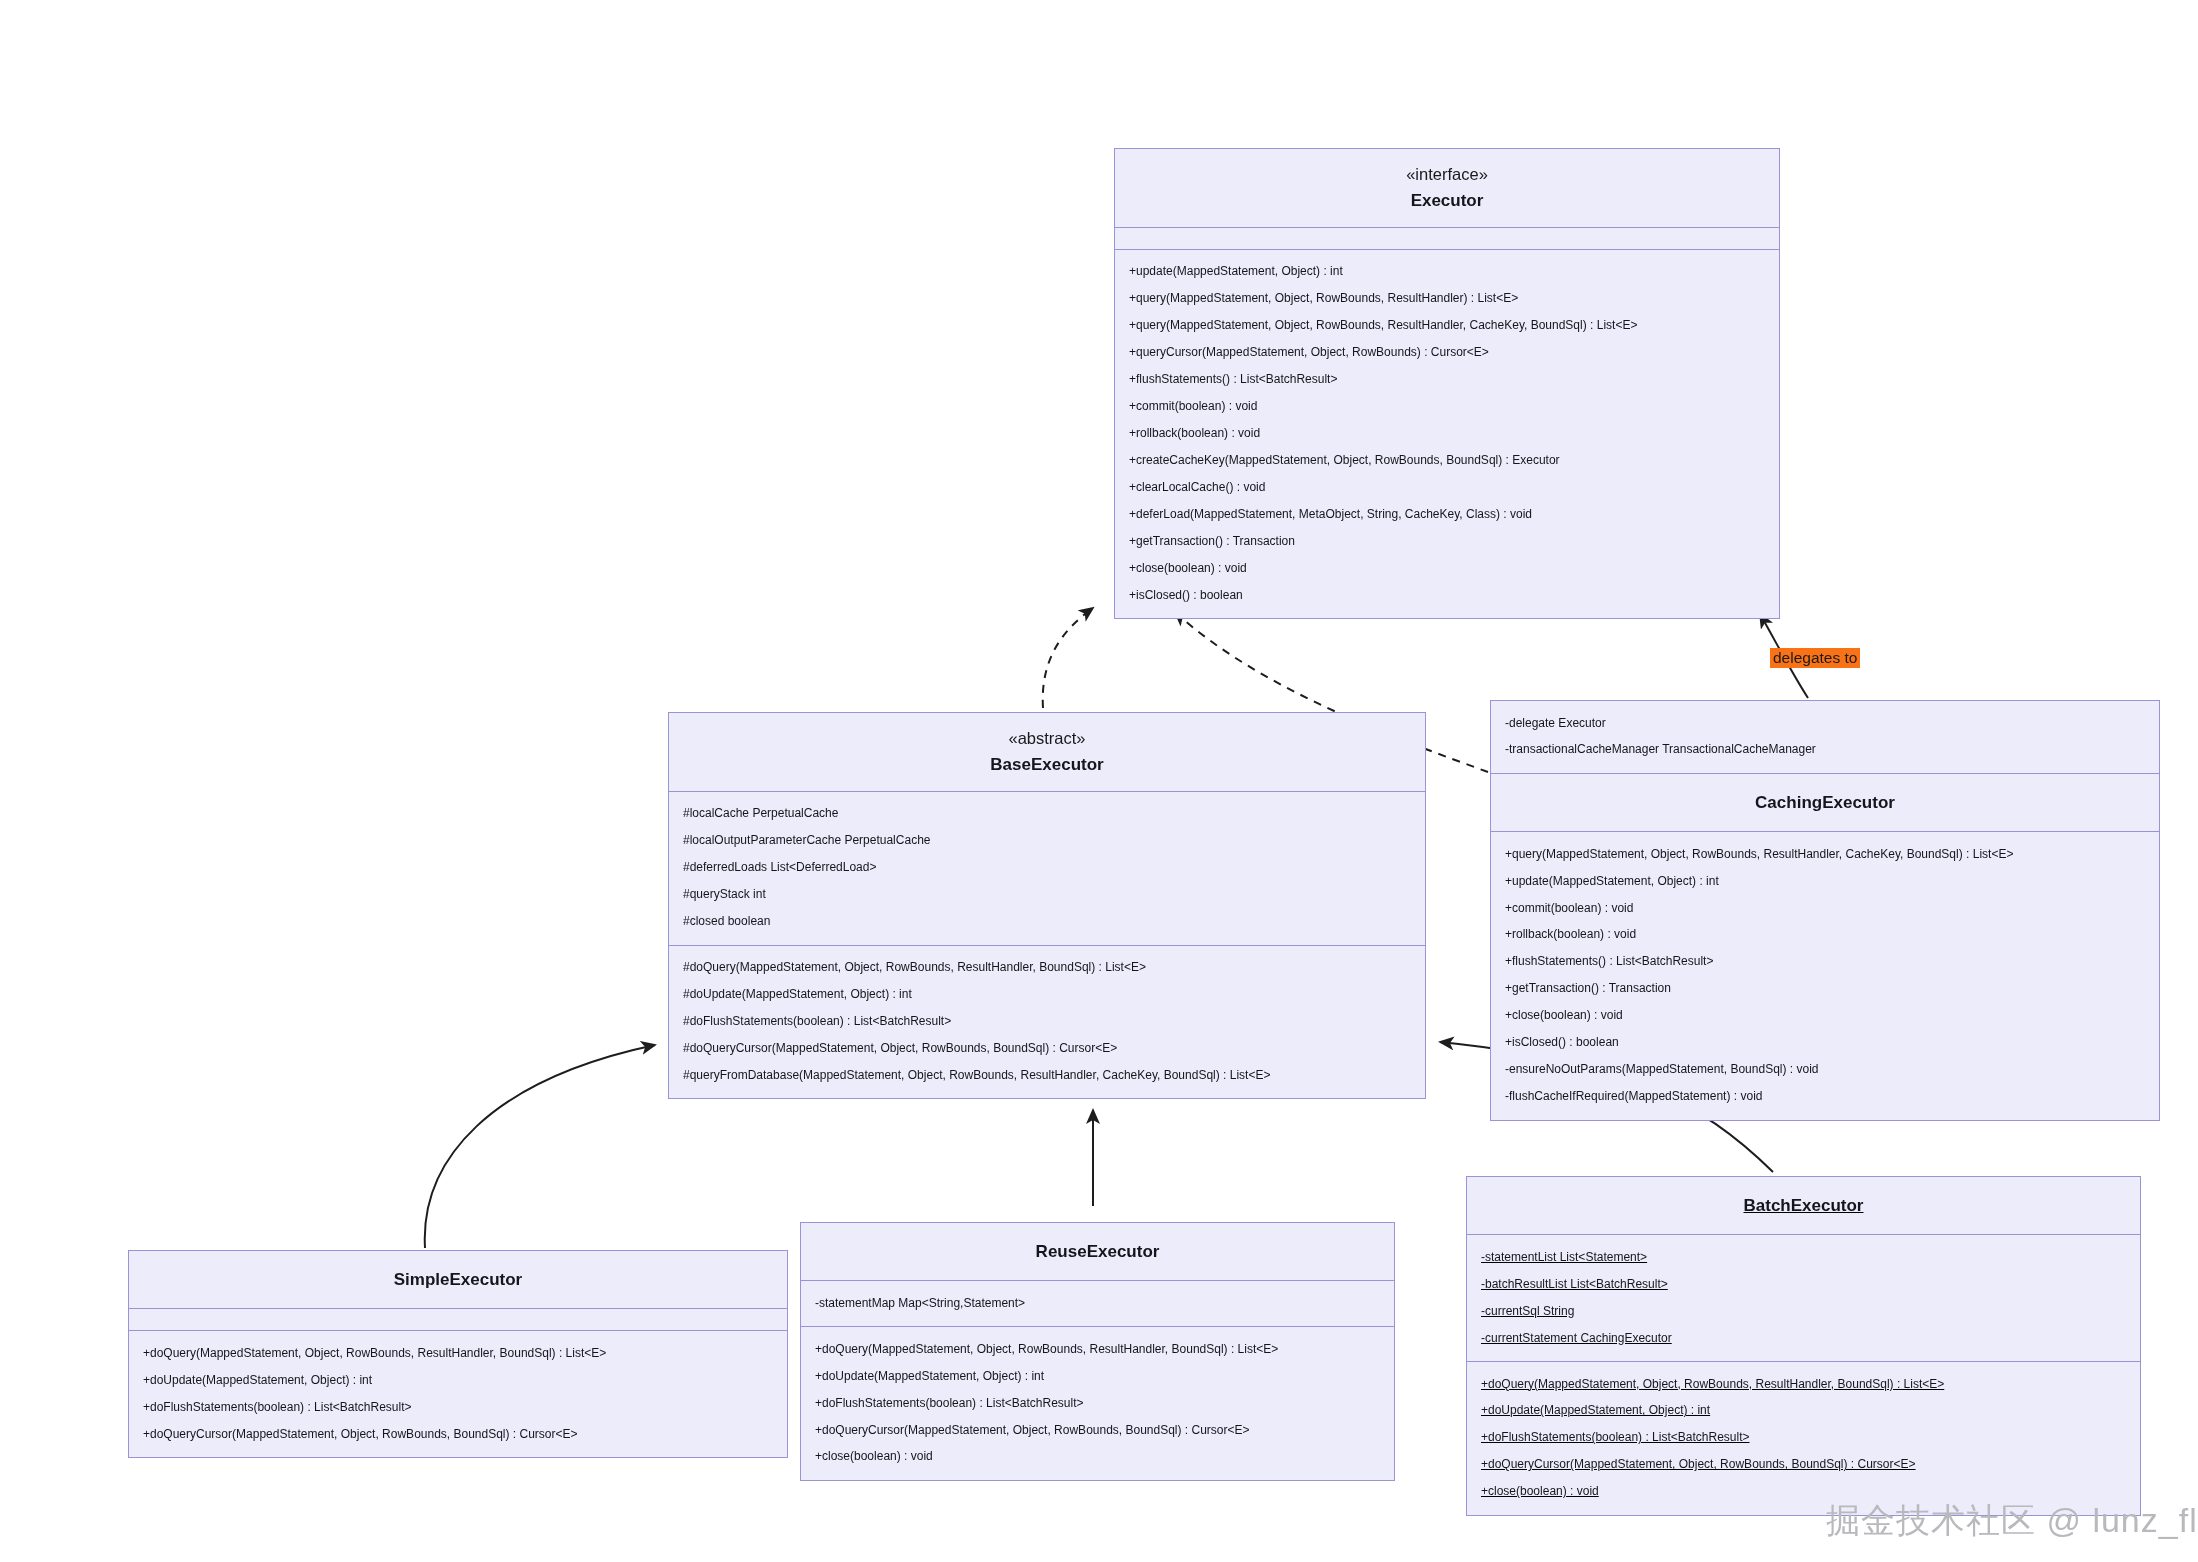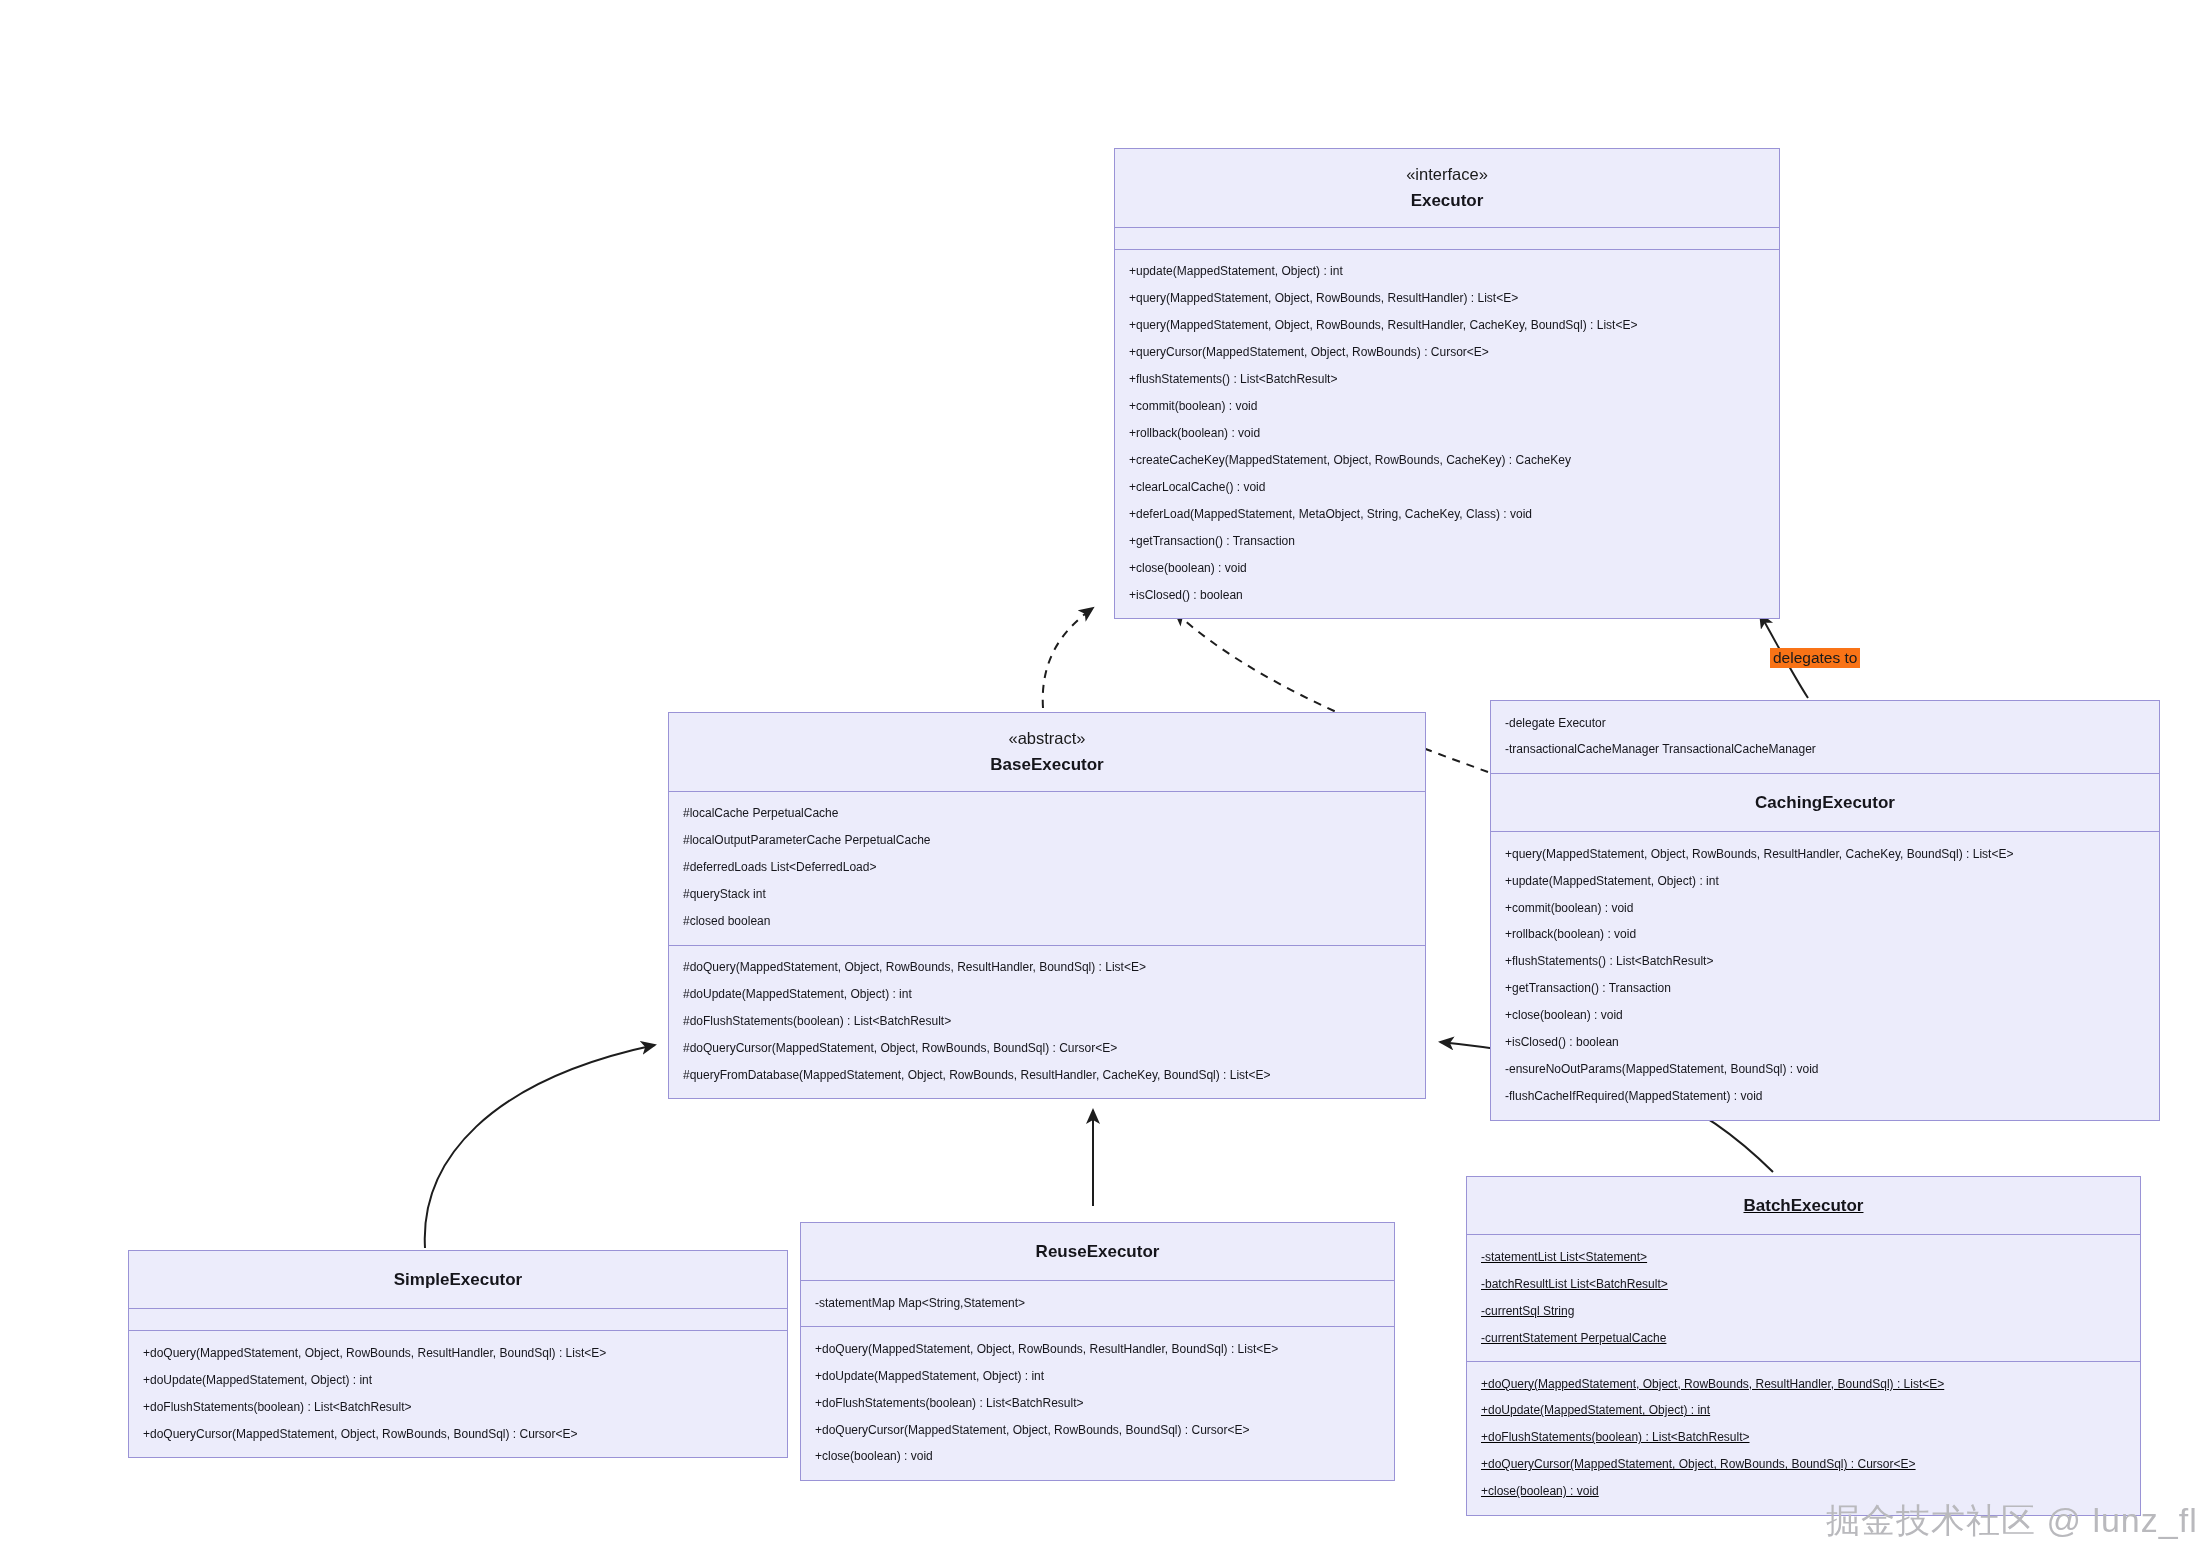--- a/index.html
+++ b/index.html
@@ -122,21 +122,21 @@
     </div>
     <div class="compartment empty"></div>
     <div class="compartment">
       <div class="member">+update(MappedStatement, Object) : int</div>
       <div class="member">+query(MappedStatement, Object, RowBounds, ResultHandler) : List&lt;E&gt;</div>
       <div class="member">+query(MappedStatement, Object, RowBounds, ResultHandler, CacheKey, BoundSql) : List&lt;E&gt;</div>
       <div class="member">+queryCursor(MappedStatement, Object, RowBounds) : Cursor&lt;E&gt;</div>
       <div class="member">+flushStatements() : List&lt;BatchResult&gt;</div>
       <div class="member">+commit(boolean) : void</div>
       <div class="member">+rollback(boolean) : void</div>
-      <div class="member">+createCacheKey(MappedStatement, Object, RowBounds, CacheKey) : CacheKey</div>
+      <div class="member">+createCacheKey(MappedStatement, Object, RowBounds, BoundSql) : Executor</div>
       <div class="member">+clearLocalCache() : void</div>
       <div class="member">+deferLoad(MappedStatement, MetaObject, String, CacheKey, Class) : void</div>
       <div class="member">+getTransaction() : Transaction</div>
       <div class="member">+close(boolean) : void</div>
       <div class="member">+isClosed() : boolean</div>
     </div>
   </div>
 
   <div class="uml-class" id="cls-base" style="left:668px; top:712px; width:758px;">
     <div class="compartment">
@@ -211,21 +211,21 @@
   </div>
 
   <div class="uml-class header-only" id="cls-batch" style="left:1466px; top:1176px; width:675px;text-decoration:underline;">
     <div class="compartment">
       <div class="cls-name">BatchExecutor</div>
     </div>
     <div class="compartment">
       <div class="member">-statementList List&lt;Statement&gt;</div>
       <div class="member">-batchResultList List&lt;BatchResult&gt;</div>
       <div class="member">-currentSql String</div>
-      <div class="member">-currentStatement PerpetualCache</div>
+      <div class="member">-currentStatement CachingExecutor</div>
     </div>
     <div class="compartment">
       <div class="member">+doQuery(MappedStatement, Object, RowBounds, ResultHandler, BoundSql) : List&lt;E&gt;</div>
       <div class="member">+doUpdate(MappedStatement, Object) : int</div>
       <div class="member">+doFlushStatements(boolean) : List&lt;BatchResult&gt;</div>
       <div class="member">+doQueryCursor(MappedStatement, Object, RowBounds, BoundSql) : Cursor&lt;E&gt;</div>
       <div class="member">+close(boolean) : void</div>
     </div>
   </div>
 

